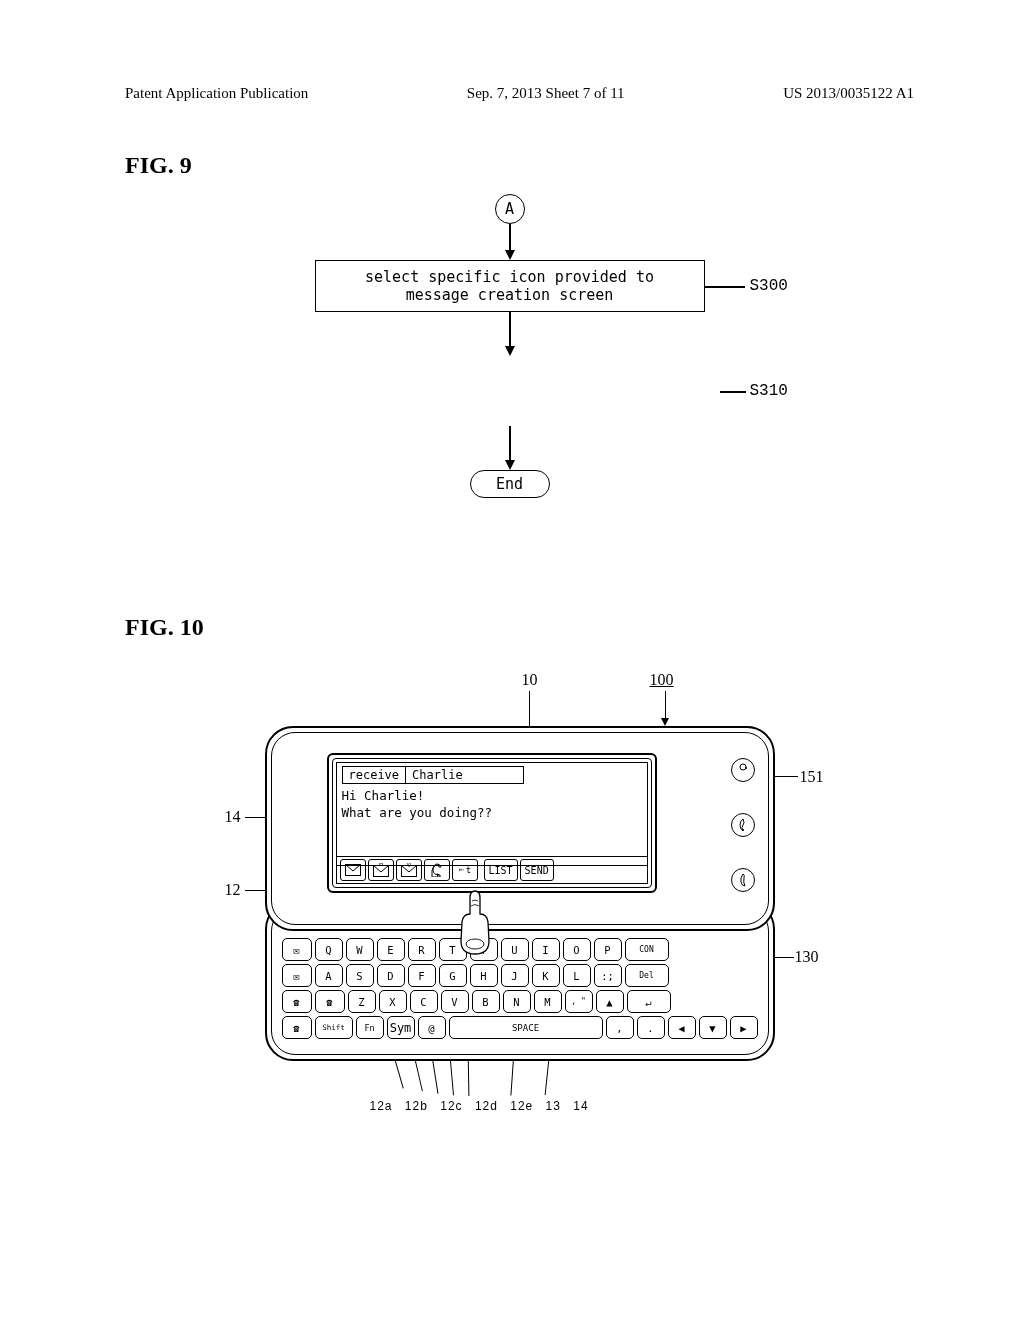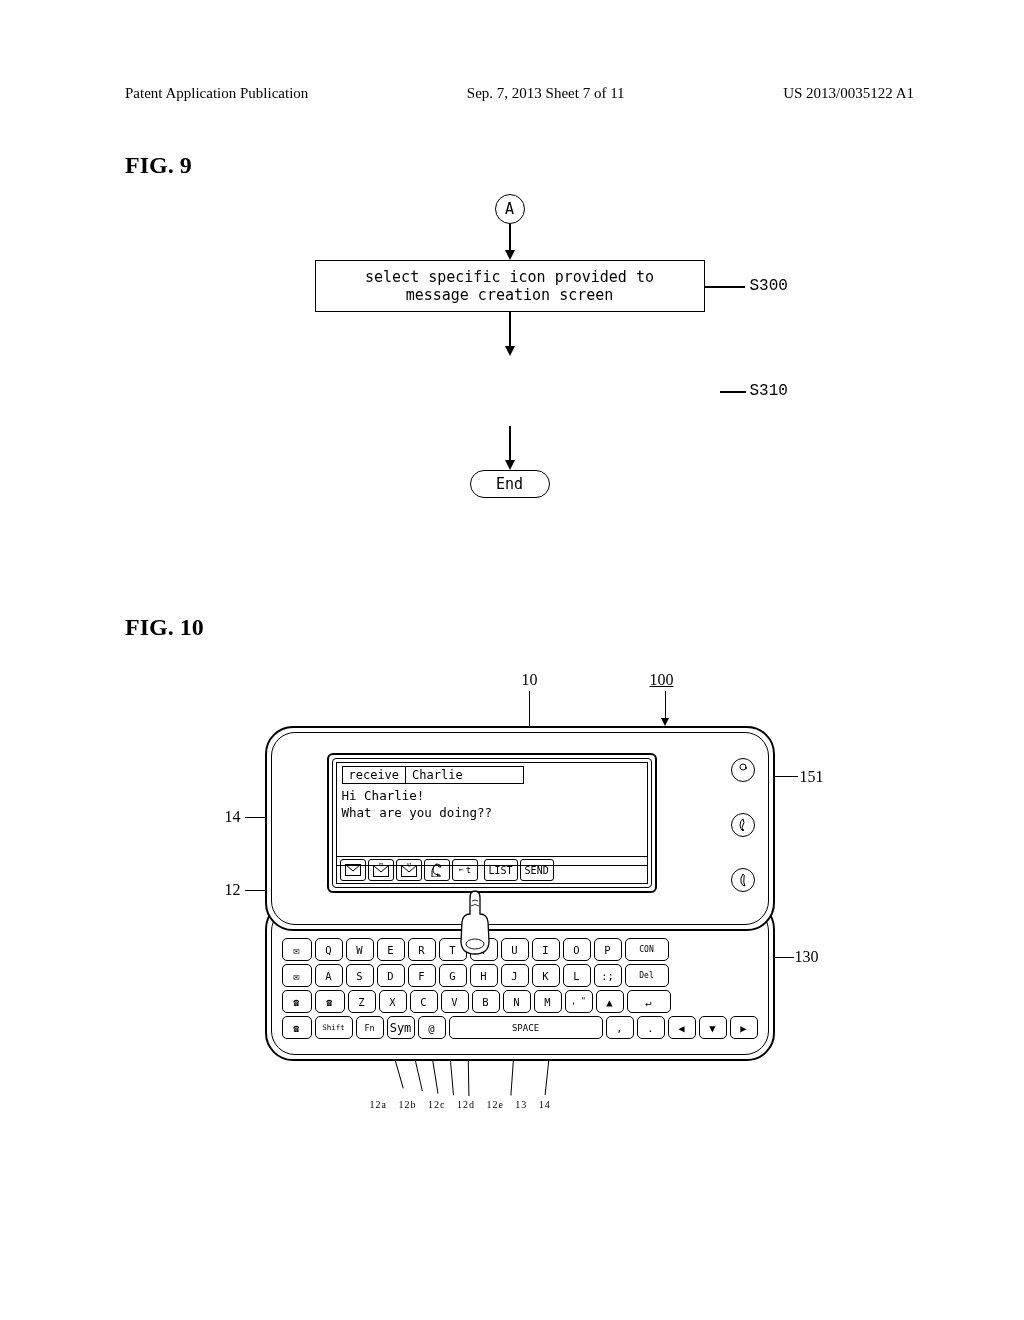--- a/index.html
+++ b/index.html
@@ -51,21 +51,21 @@
   .key { border: 1.2px solid #000; border-radius: 5px; height: 23px; display: flex; align-items: center; justify-content: center; font-size: 10.5px; font-family: monospace; }
   .k1 { width: 28px; }
   .k-wide { width: 44px; }
   .k-space { flex: 1; }
   .k-icon { width: 30px; }
 
   
   .finger { position: absolute; left: 245px; top: 230px; width: 40px; height: 70px; z-index: 3; }
 
   
-  .callout-set { position: absolute; font-family: Liberation Serif, serif; font-size: 10px; }
+  .callout-set { position: absolute; font-family: Liberation Sans, sans-serif; font-size: 12px; }
   .callout-lead { position: absolute; width: 1px; background: #000; }
 
   .ulabel { position: absolute; font-family: "Times New Roman", serif; font-size: 16px; text-decoration: underline; }
 </style>
 </head>
 <body>
 
 <div class="page">
   <div class="header">
     <span>Patent Application Publication</span>

